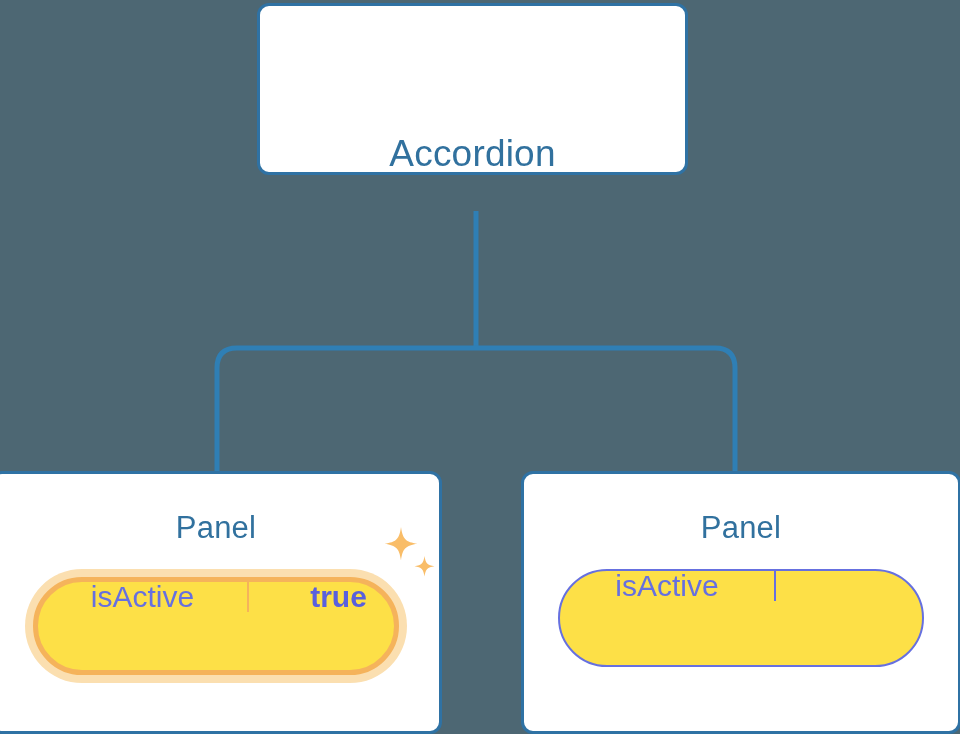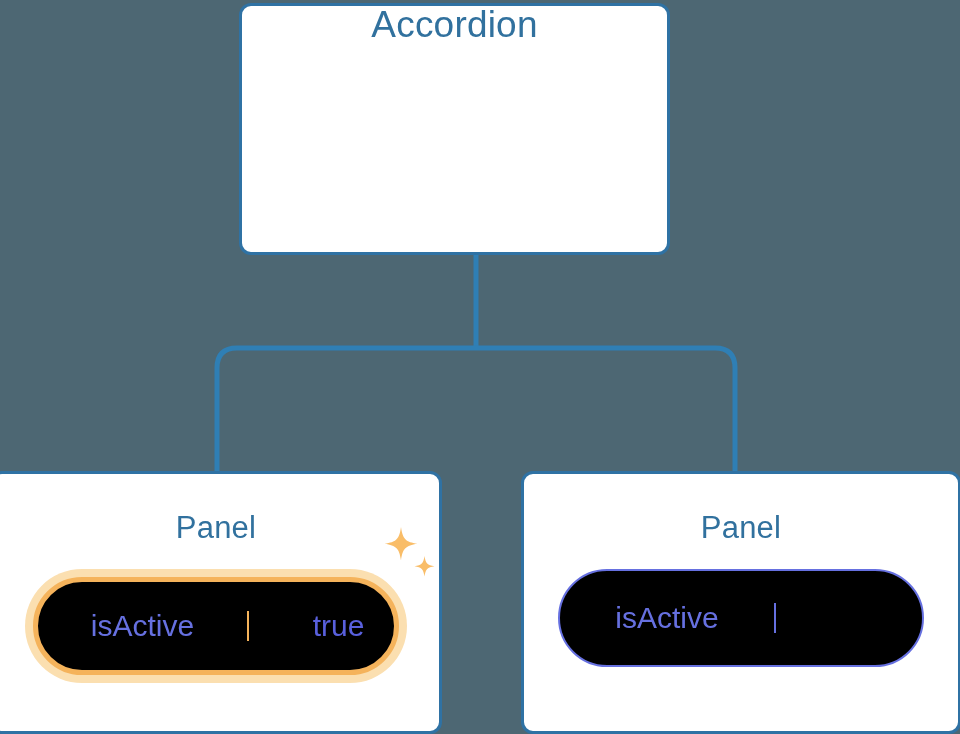--- a/index.html
+++ b/index.html
@@ -41,25 +41,25 @@
     border: 3px solid #2f72a4;
     border-radius: 12px;
     box-sizing: border-box;
     display: flex;
     flex-direction: column;
     align-items: center;
   }
 
   
   #root-node {
-    left: 239px;
+    left: 257px;
     top: 3px;
     width: 431px;
-    height: 252px;
-    justify-content: flex-start;
+    height: 172px;
+    justify-content: flex-end;
   }
 
   .node-title {
     color: #31719e;
     font-size: 37px;
     font-weight: 400;
     letter-spacing: 0.2px;
     line-height: 1;
     white-space: nowrap;
   }
@@ -87,23 +87,23 @@
   .pill-wrap {
     position: relative;
     margin-top: 26px;
     display: flex;
     align-items: center;
     justify-content: center;
   }
 
   .prop-pill {
     display: flex;
-    align-items: center;
+    align-items: flex-start;
     box-sizing: border-box;
-    background: #000000;
+    background: #fde047;
     border-radius: 999px;
     height: 98px;
   }
 
   .prop-pill .prop-key,
   .prop-pill .prop-val {
     display: flex;
     align-items: center;
     justify-content: center;
     box-sizing: border-box;
@@ -143,21 +143,21 @@
   }
   .pill-highlight .prop-key {
     width: 211px;
     color: #6670e0;
     font-weight: 400;
     border-right: 2px solid #f5b35b;
   }
   .pill-highlight .prop-val {
     flex: 1;
     color: #5960dd;
-    font-weight: normal;
+    font-weight: bold;
     padding-left: 34px;
   }
 
   
   .sparkles {
     position: absolute;
     right: -40px;
     top: -44px;
     width: 70px;
     height: 70px;

